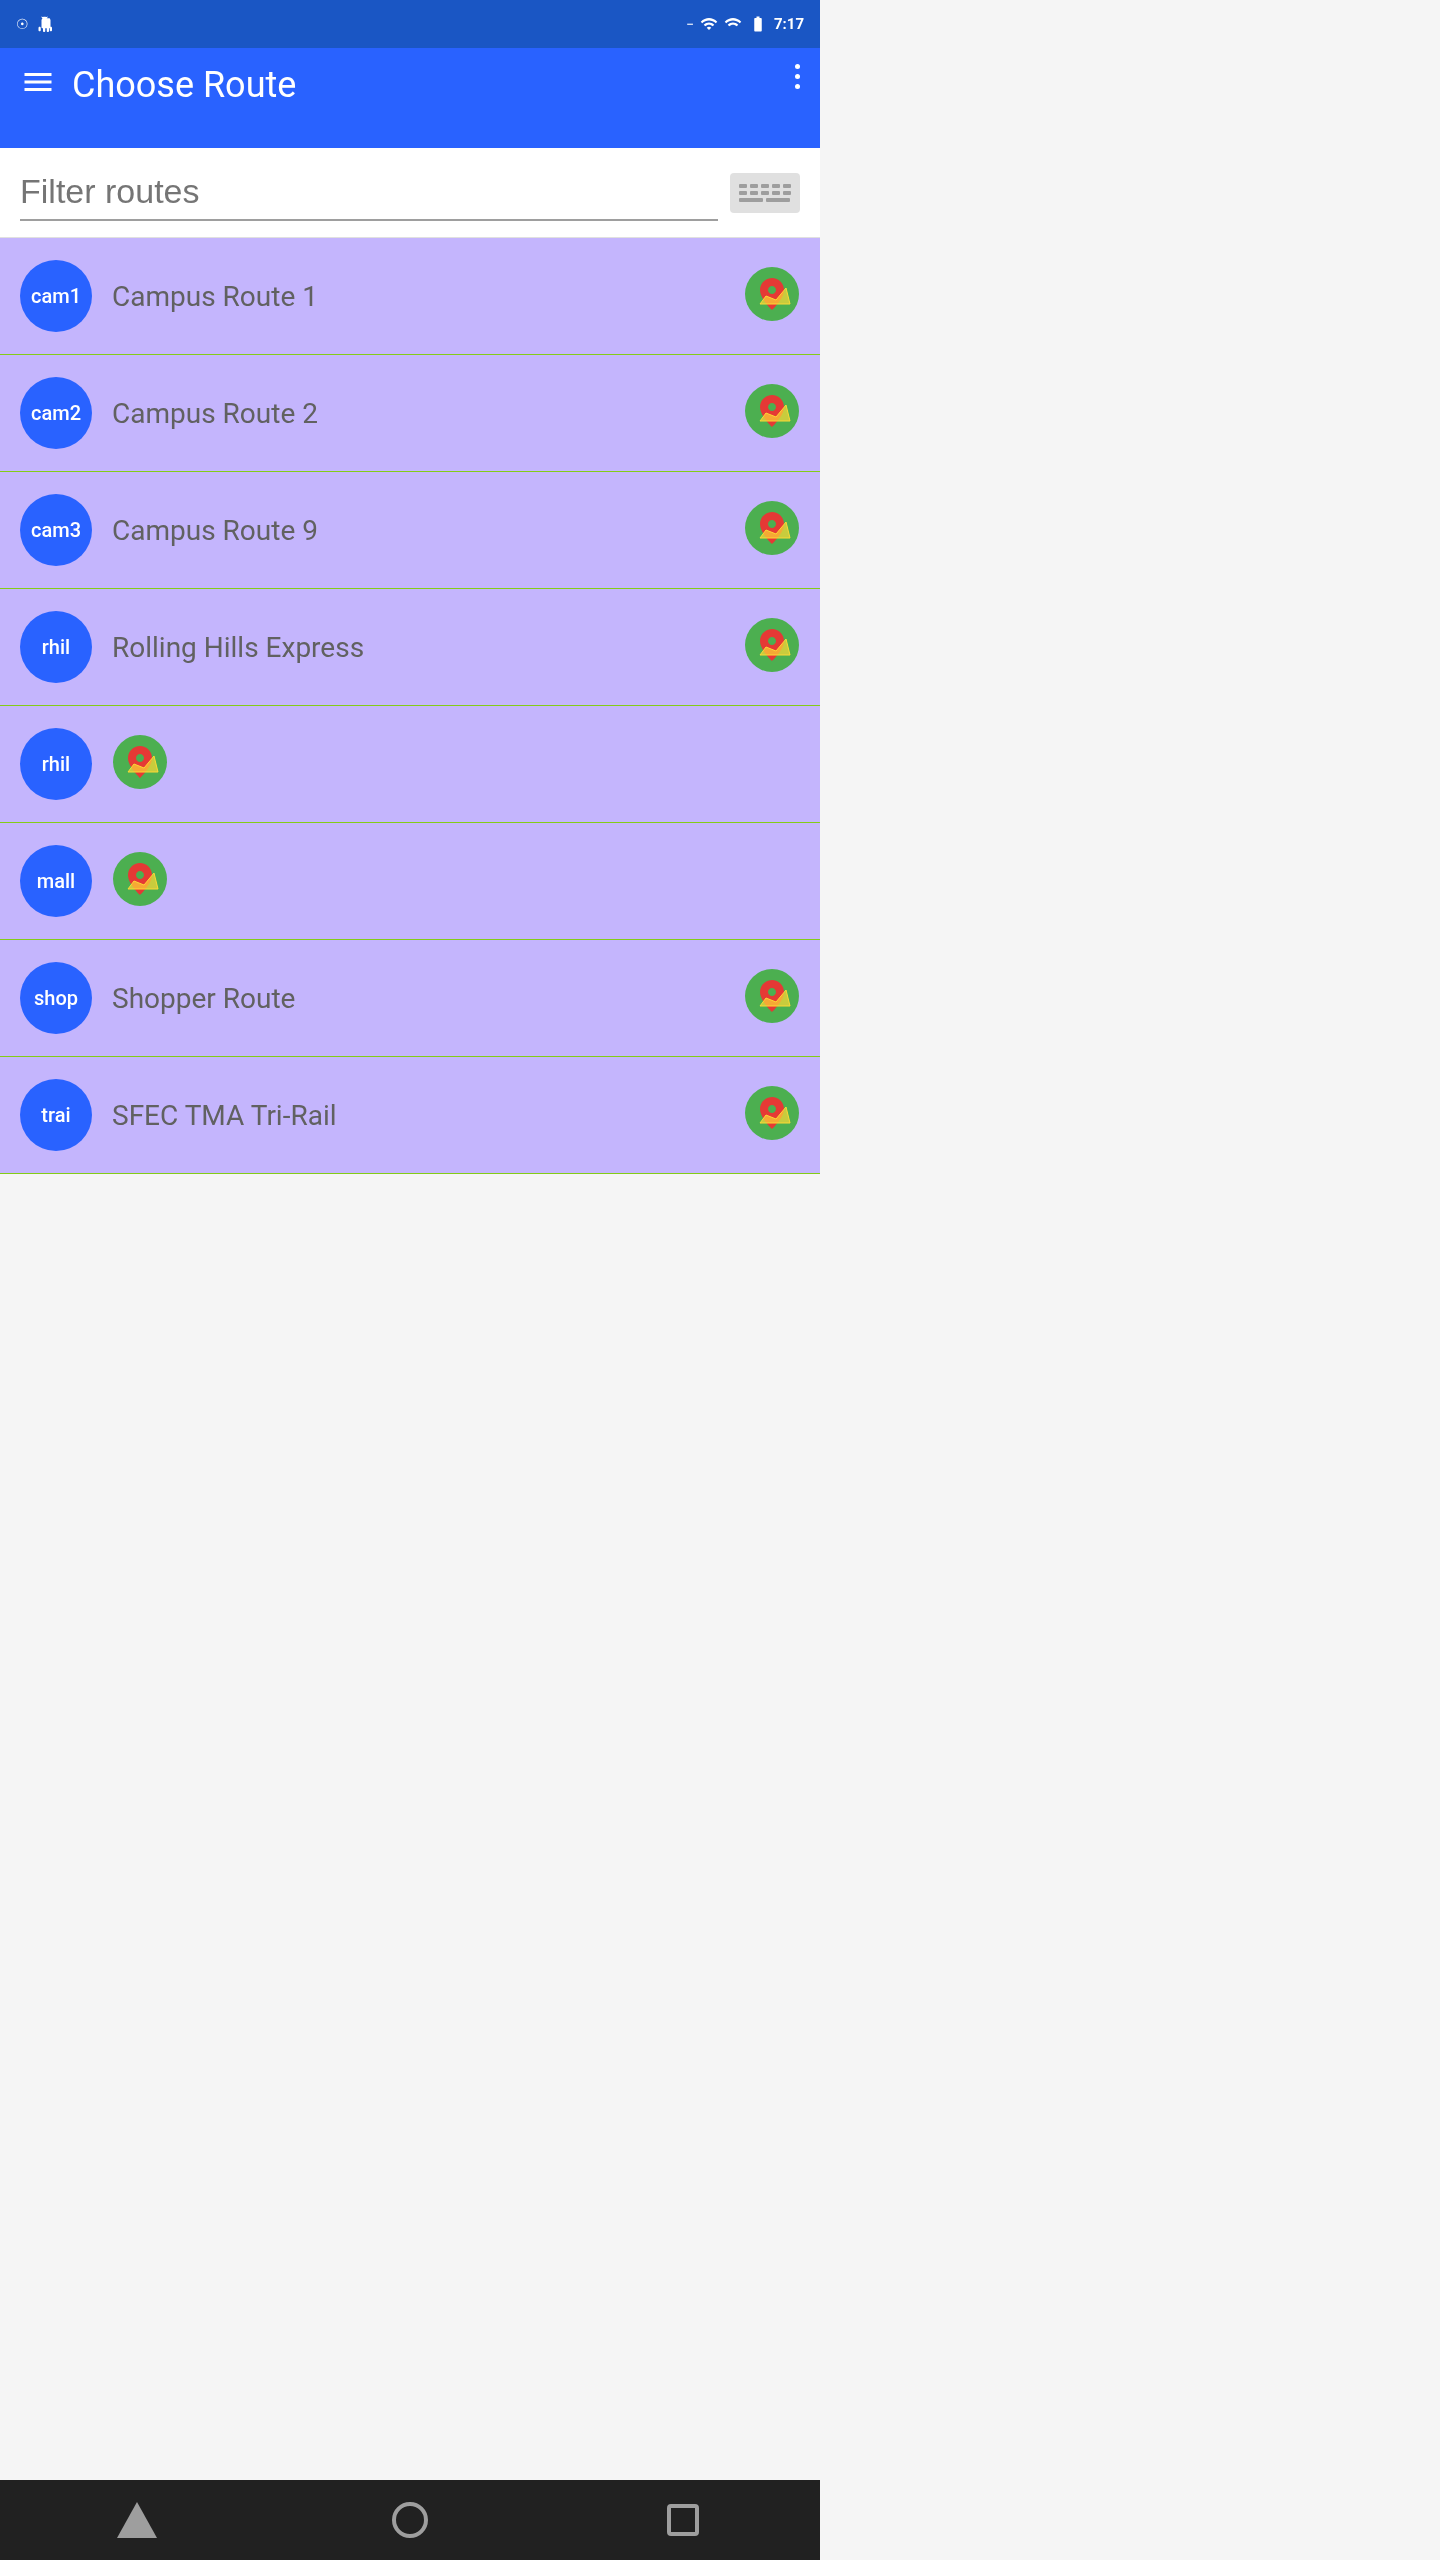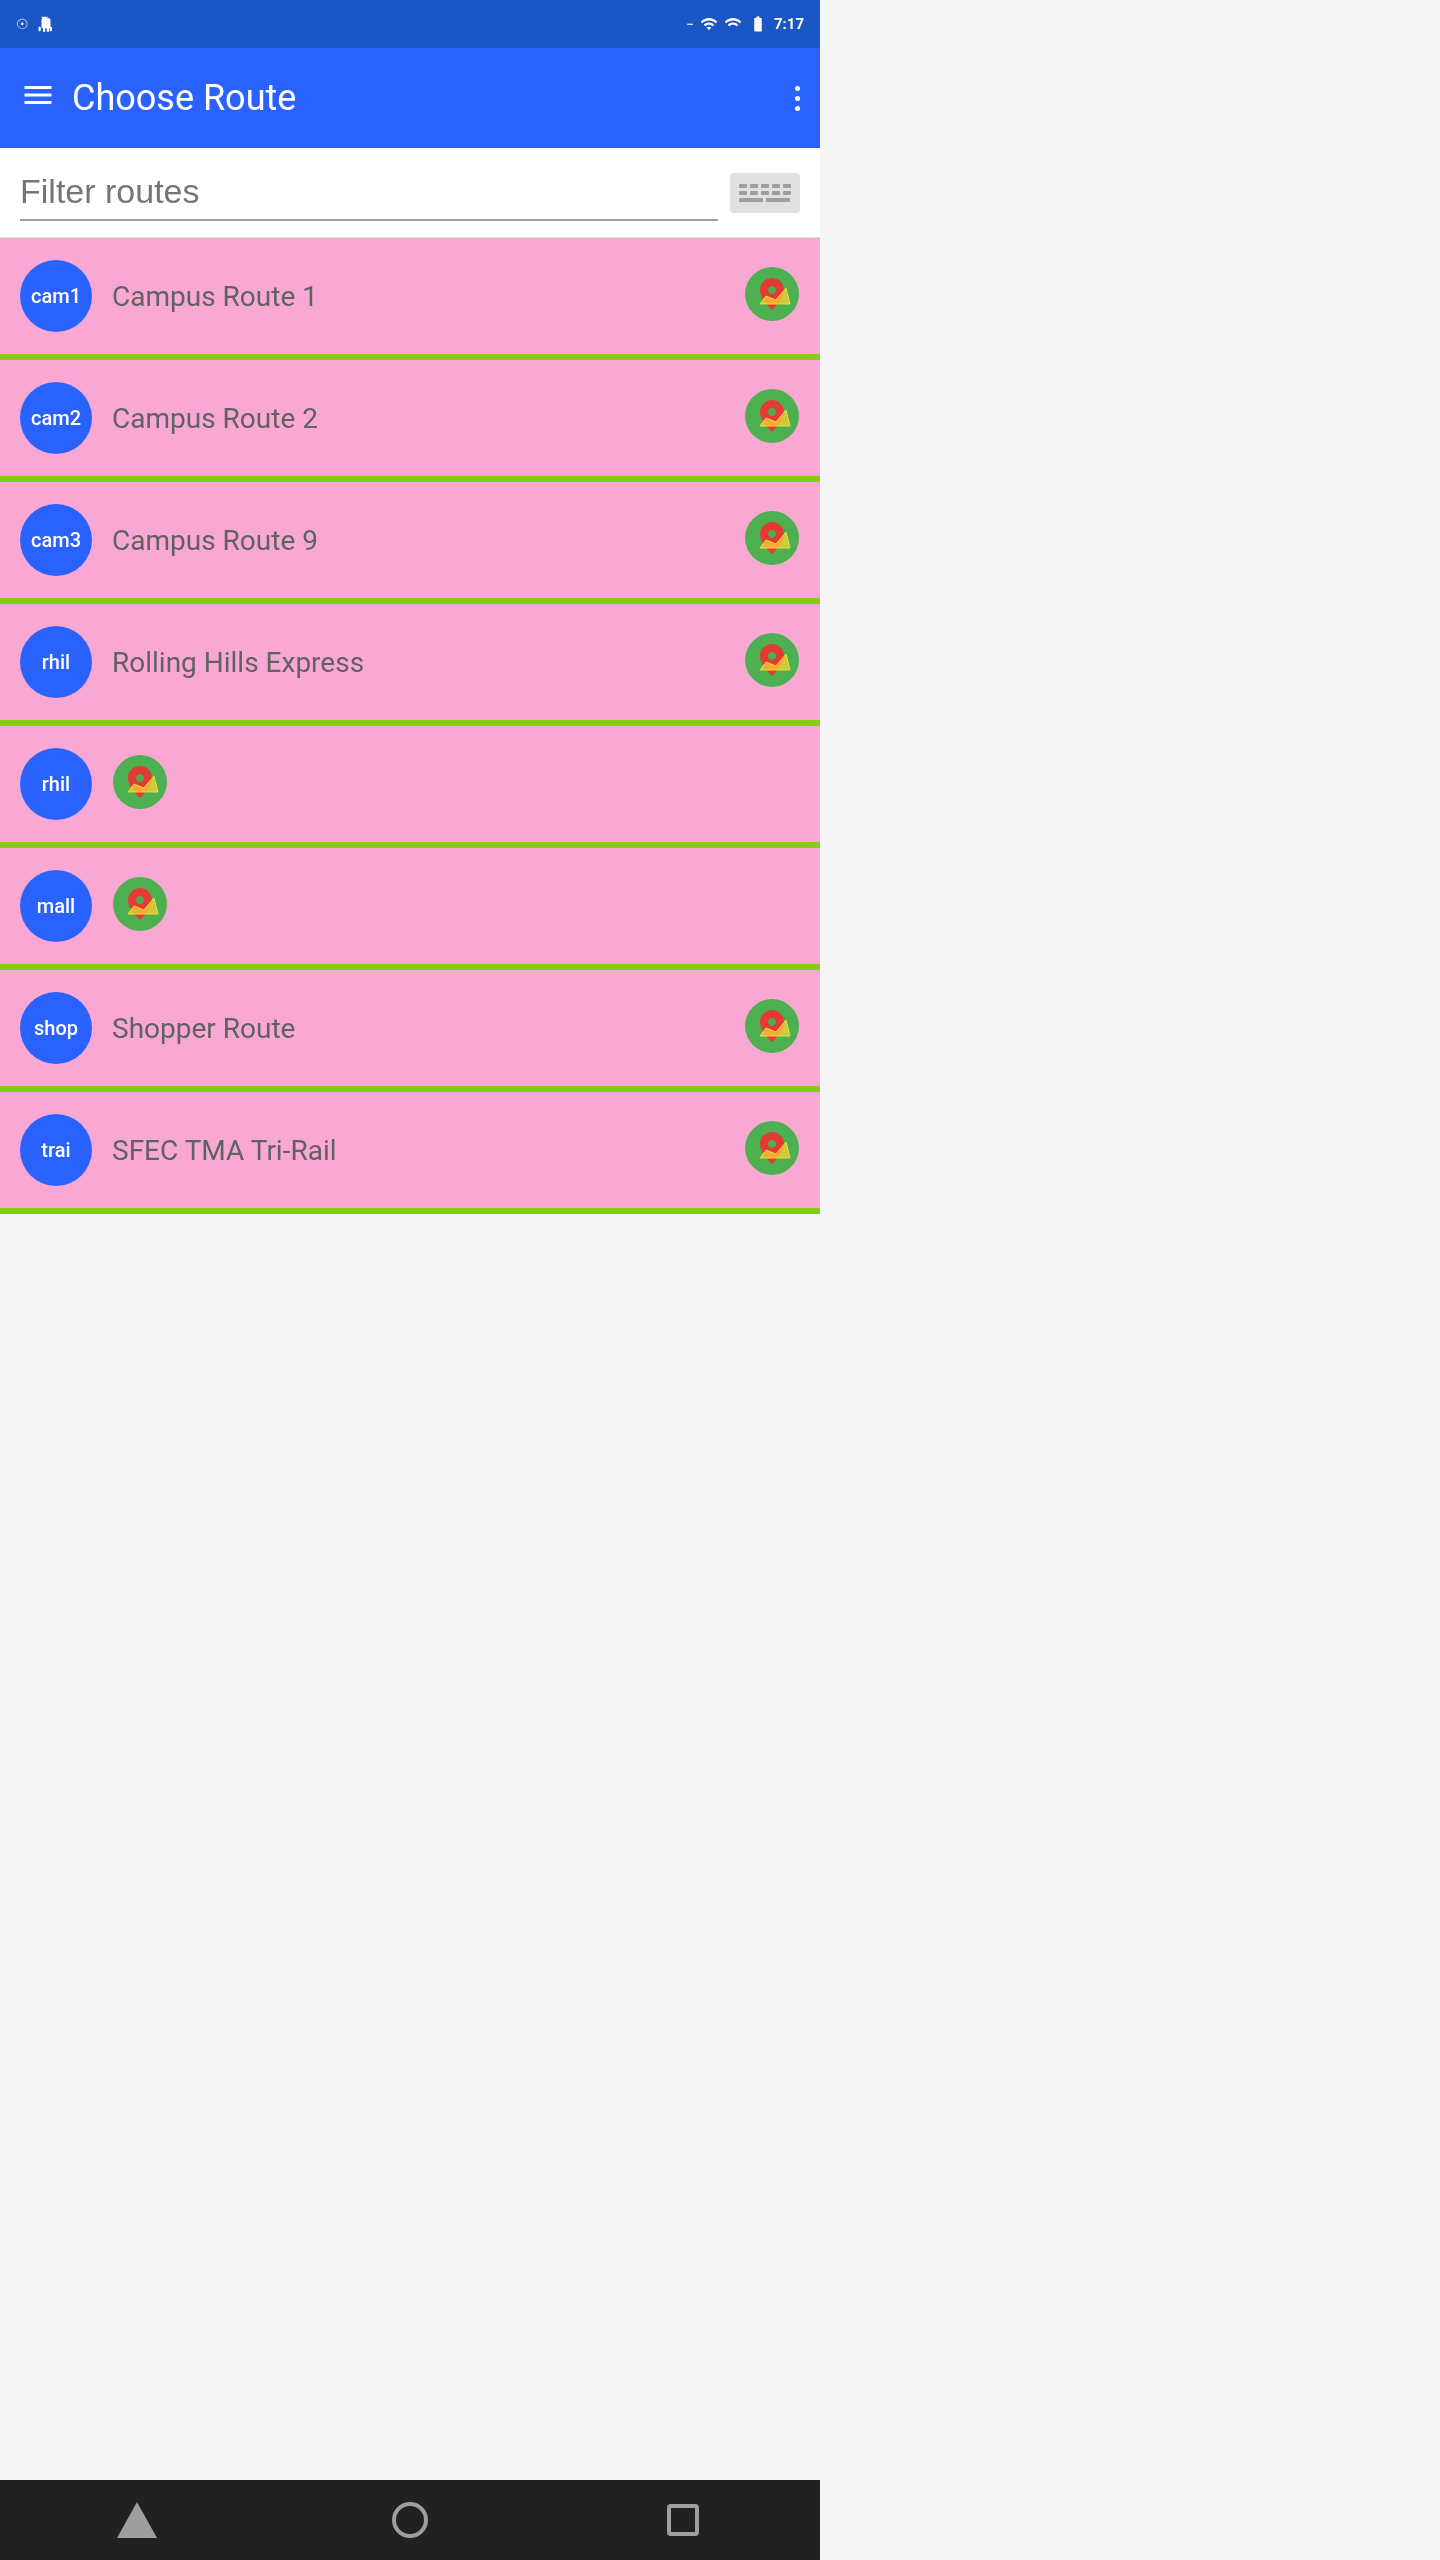--- a/index.html
+++ b/index.html
@@ -51,22 +51,22 @@
       font-size: 15px;
       font-weight: bold;
     }
 
     
     .app-bar {
       width: 100%;
       height: 100px;
       background: #2962ff;
       display: flex;
-      align-items: center;
-      padding: 0 20px;
+      align-items: flex-start;
+      padding: 16px 20px;
       justify-content: space-between;
     }
 
     .app-bar-title {
       color: white;
       font-size: 36px;
       font-weight: 400;
       flex: 1;
       margin-left: 16px;
     }
@@ -146,23 +146,23 @@
 
     
     .route-list {
       background: white;
     }
 
     .route-item {
       display: flex;
       align-items: center;
       padding: 22px 20px;
-      border-bottom: 6px solid #84cc16;
+      border-bottom: 1px solid #84cc16;
       cursor: pointer;
-      background: #f9a8d4;
+      background: #c4b5fd;
     }
 
     .route-badge {
       width: 72px;
       height: 72px;
       border-radius: 50%;
       background: #2962ff;
       color: white;
       display: flex;
       align-items: center;

